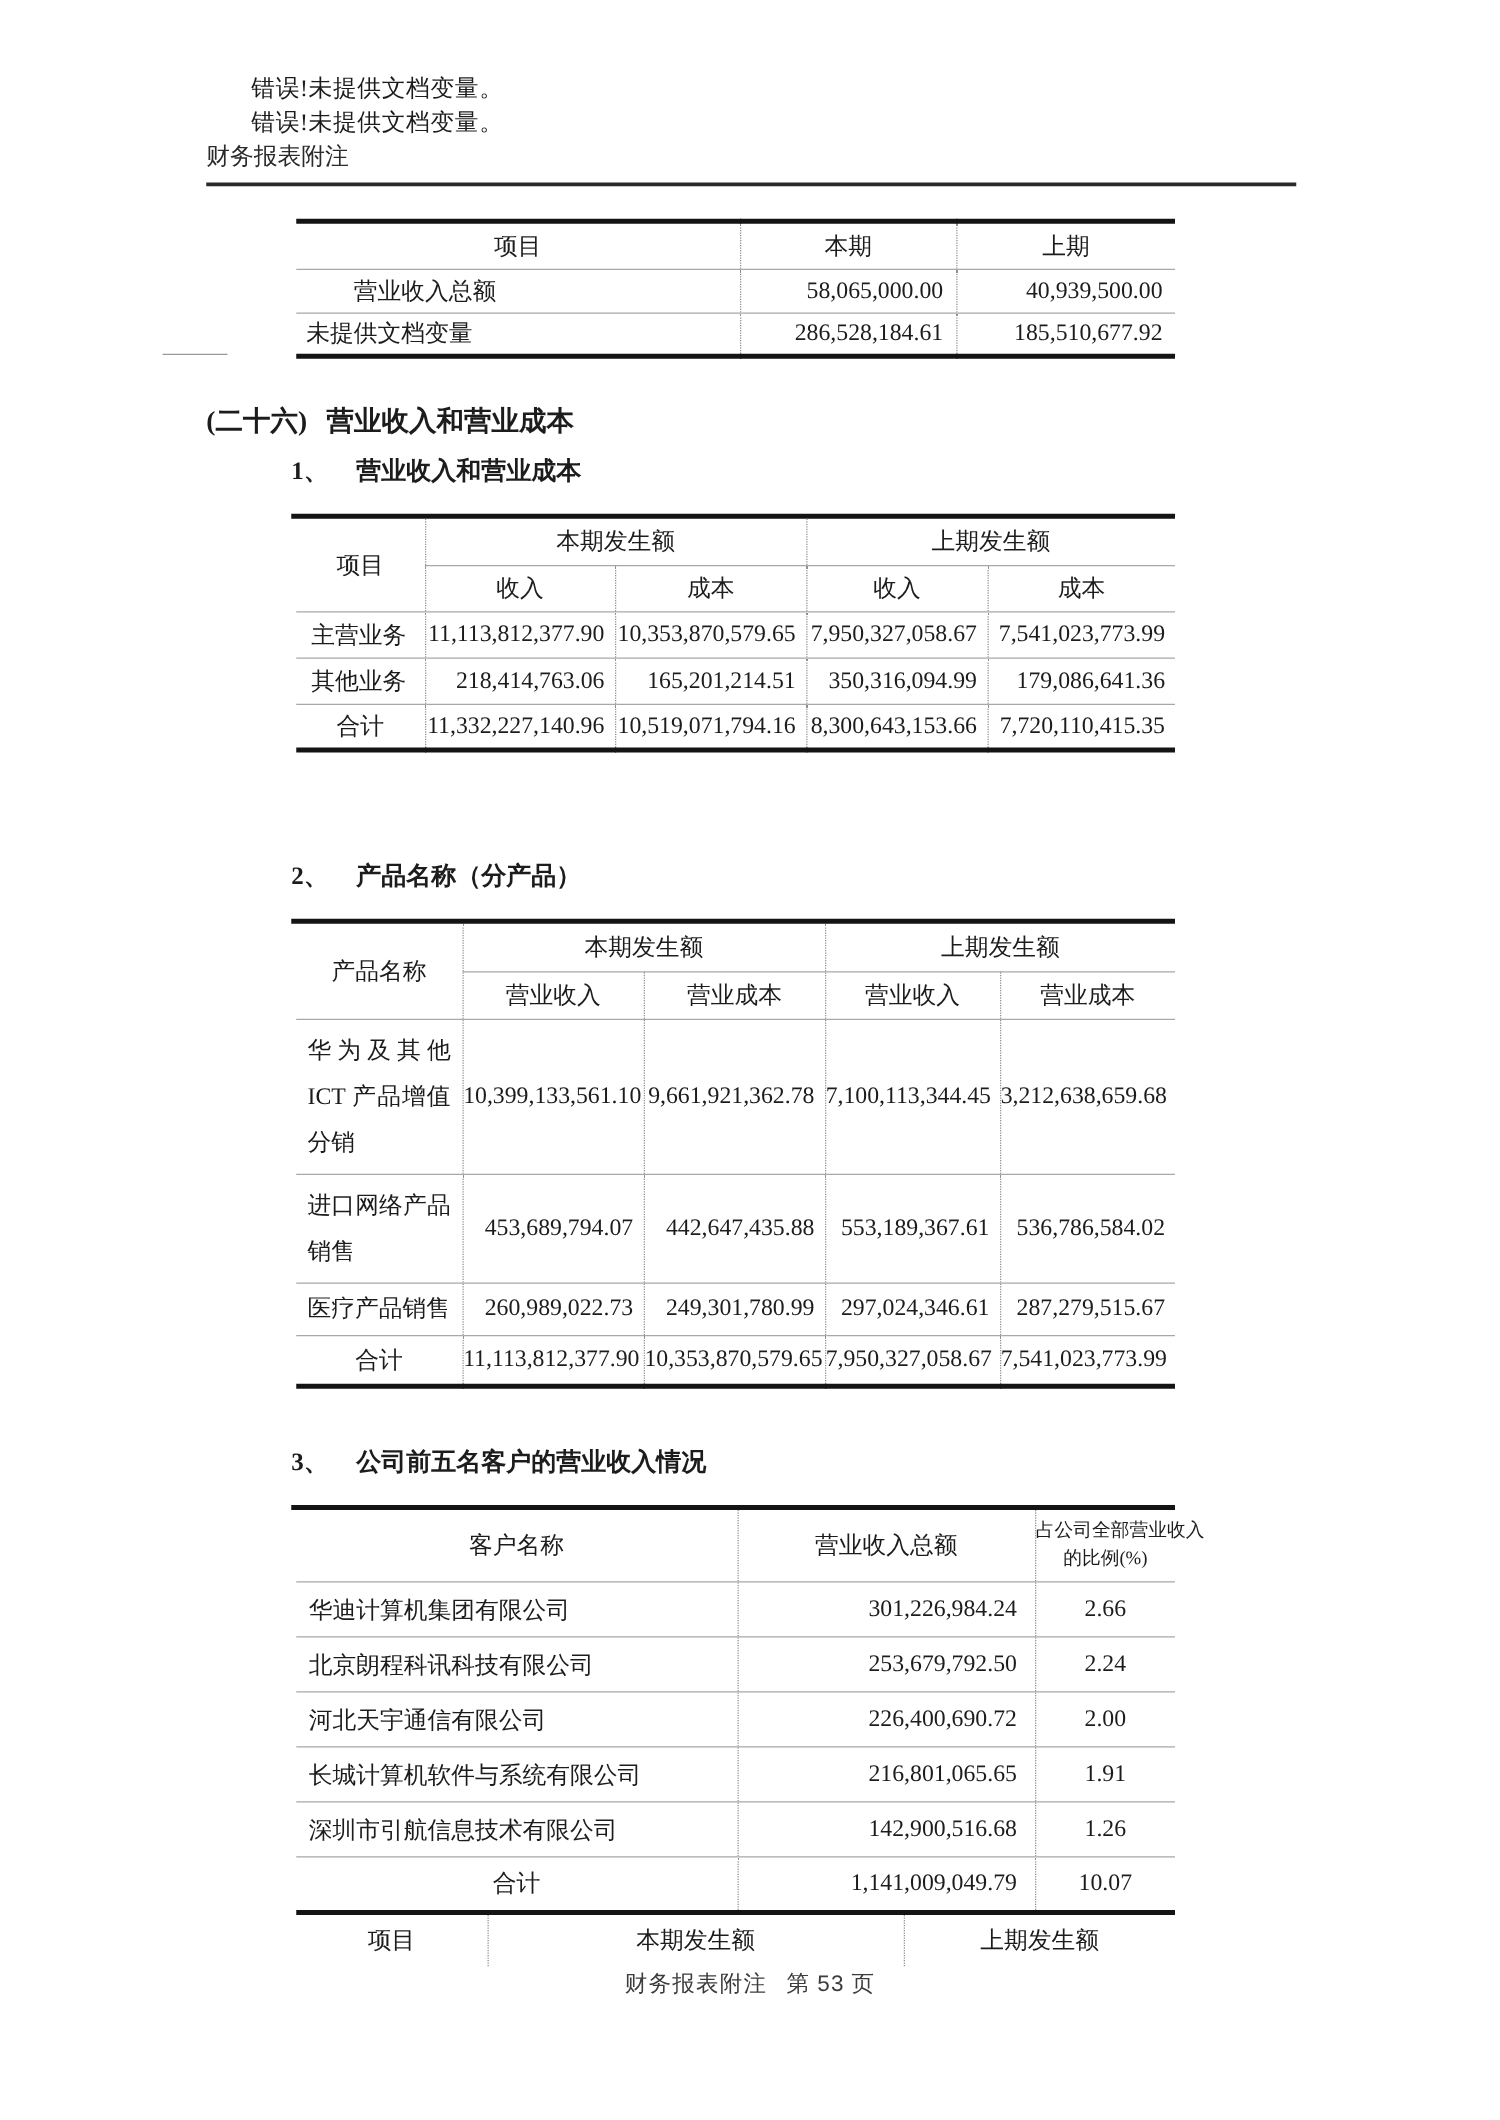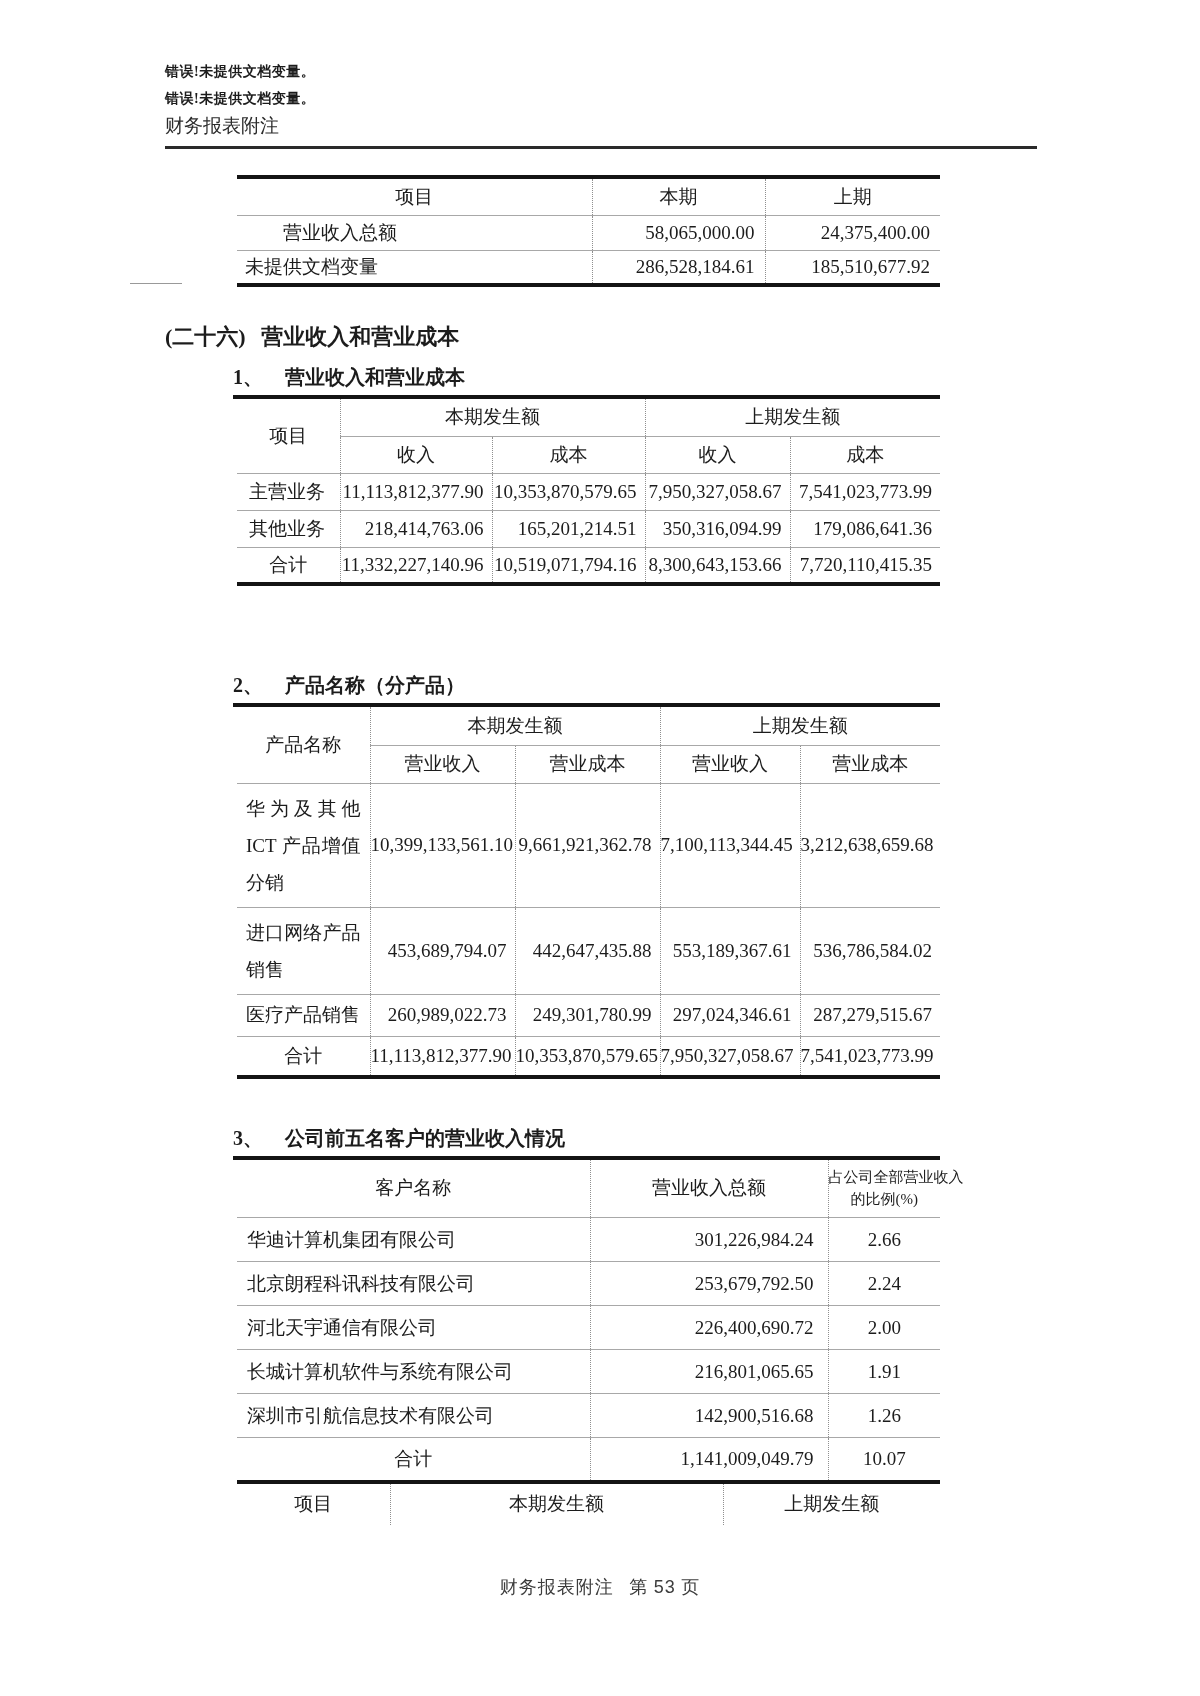--- a/index.html
+++ b/index.html
@@ -4,21 +4,21 @@
 <style>
   * { margin:0; padding:0; box-sizing:border-box; }
   html,body { background:#e8e8e8; }
   body { font-family:"Liberation Serif","DejaVu Serif",serif; color:#1c1c1c; }
   .page {
     position:relative; width:1200px; height:1696px; margin:0 auto;
     background:#ffffff; overflow:hidden;
   }
   
   .doc-header { margin:58px 0 0 165px; width:872px; border-bottom:3px solid #2a2a2a; padding-bottom:7px; }
-  .doc-header .err { font-size:14px; font-weight:bold; line-height:27px; letter-spacing:0.5px; }
+  .doc-header .err { font-size:19px; font-weight:normal; line-height:27px; letter-spacing:0.5px;margin-left:36px; }
   .doc-header .sub { font-size:19px; line-height:27px; color:#2b2b2b; }
   
   table { border-collapse:collapse; table-layout:fixed; margin-left:237px; }
   .tbl { font-size:19px; }
   .tbl td { border-right:1px dotted #8f8f8f; border-bottom:1px solid #a8a8a8; vertical-align:middle;
             overflow:visible; }
   .tbl td:last-child { border-right:none; }
   .tbl tr:last-child td { border-bottom:none; }
   .thick-top { border-top:4px solid #141414; }
   .thick-bottom { border-bottom:4px solid #141414; }
@@ -27,21 +27,21 @@
   
   .tableA { width:703px; }
   .tableA td { height:35px; }
   .tableA tr.hdr td { height:38px; }
   .tableA tr:nth-child(2) td:first-child { padding-left:46px; }
   .tableA tr:nth-child(3) td:first-child { padding-left:8px; }
   .tableA .num { padding-right:10px; }
   
   .section-heading { margin:36px 0 0 165px; font-size:22px; font-weight:bold; line-height:28px; }
   .sub-heading { margin-left:233px; width:707px; border-bottom:4px solid #141414;
-                 padding-bottom:4px; font-size:20px; font-weight:bold; line-height:27px; }
+                 padding-bottom:20px; font-size:20px; font-weight:bold; line-height:27px; }
   .sub-num { display:inline-block; width:52px; }
   
   .t1 { width:703px; }
   .t1 td { height:37px; }
   .t1 td.item { padding-left:12px; }
   .t1 tr:last-child td.item { text-align:center; padding-left:0; }
   
   .t2 { width:703px; }
   .t2 tr.hdr td { height:38px; }
   .t2 td.prod { padding:6px 9px; }
@@ -90,21 +90,21 @@
       </colgroup>
     <tbody>
         <tr class="hdr">
       <td class="c">项目</td>
       <td class="c">本期</td>
       <td class="c">上期</td>
     </tr>
     <tr>
       <td>营业收入总额</td>
       <td class="num">58,065,000.00</td>
-      <td class="num">24,375,400.00</td>
+      <td class="num">40,939,500.00</td>
     </tr>
     <tr>
       <td>未提供文档变量</td>
       <td class="num">286,528,184.61</td>
       <td class="num">185,510,677.92</td>
     </tr>
   </tbody>
     </table>
 
   <div class="revision-line"></div>

